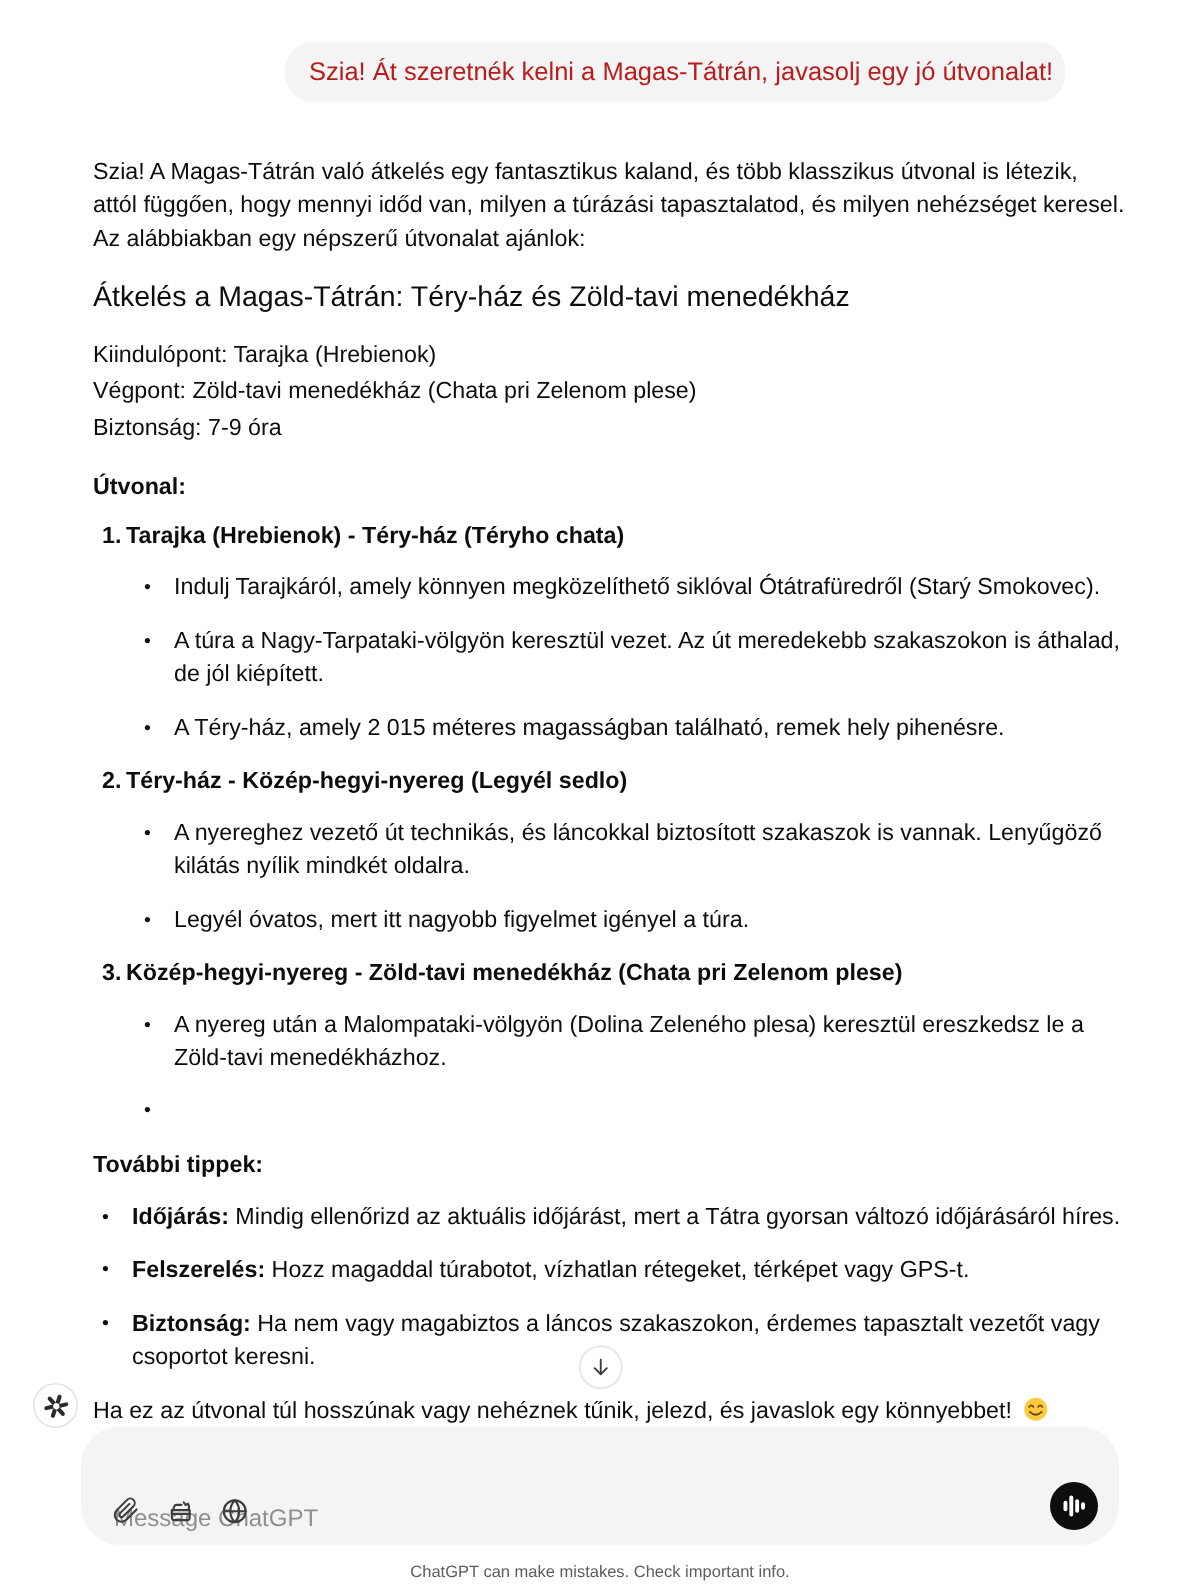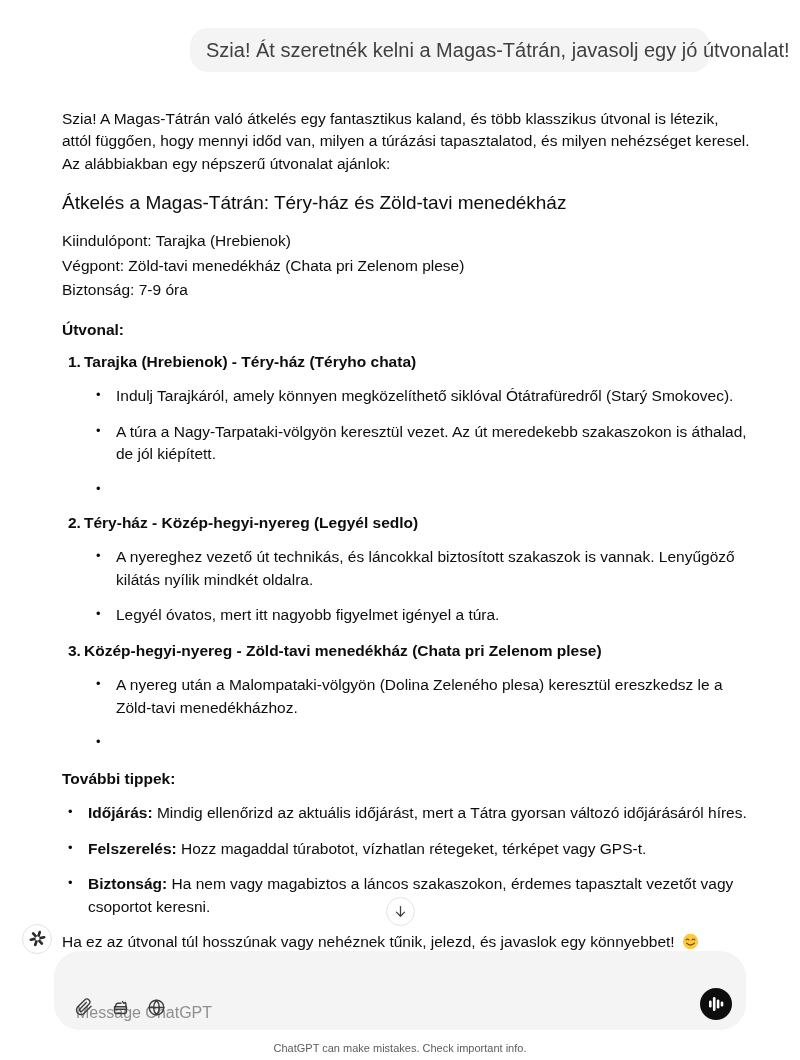--- a/index.html
+++ b/index.html
@@ -24,23 +24,23 @@
   
   .user-row {
     display: flex;
     justify-content: flex-end;
     margin-right: 42px;
   }
   .user-bubble {
     background: #f4f4f4;
     border-radius: 18px;
     padding: 8px 16px;
-    font-size: 20px;
+    font-size: 17px;
     line-height: 1.4;
-    color: #404040;
+    color: #b91c1c;
     max-width: 520px;
     white-space: nowrap;
   }
   
   .assistant-row {
     display: flex;
     align-items: flex-end;
     margin-top: 34px;
   }
   .avatar {
@@ -200,20 +200,21 @@
                 <li>
                   <span class="dot">•</span>
                   <span>Indulj Tarajkáról, amely könnyen megközelíthető siklóval Ótátrafüredről (Starý Smokovec).</span>
                 </li>
                 <li>
                   <span class="dot">•</span>
                   <span>A túra a Nagy-Tarpataki-völgyön keresztül vezet. Az út meredekebb szakaszokon is áthalad, de jól kiépített.</span>
                 </li>
                 <li>
                   <span class="dot">•</span>
+                  <span>A Téry-ház, amely 2 015 méteres magasságban található, remek hely pihenésre.</span>
                 </li>
               </ul>
             </li>
             <li>
               <div class="step-title">
                 <span class="num">2.</span>
                 <span>Téry-ház - Közép-hegyi-nyereg (Legyél sedlo)</span>
               </div>
               <ul class="bullets">
                 <li>

